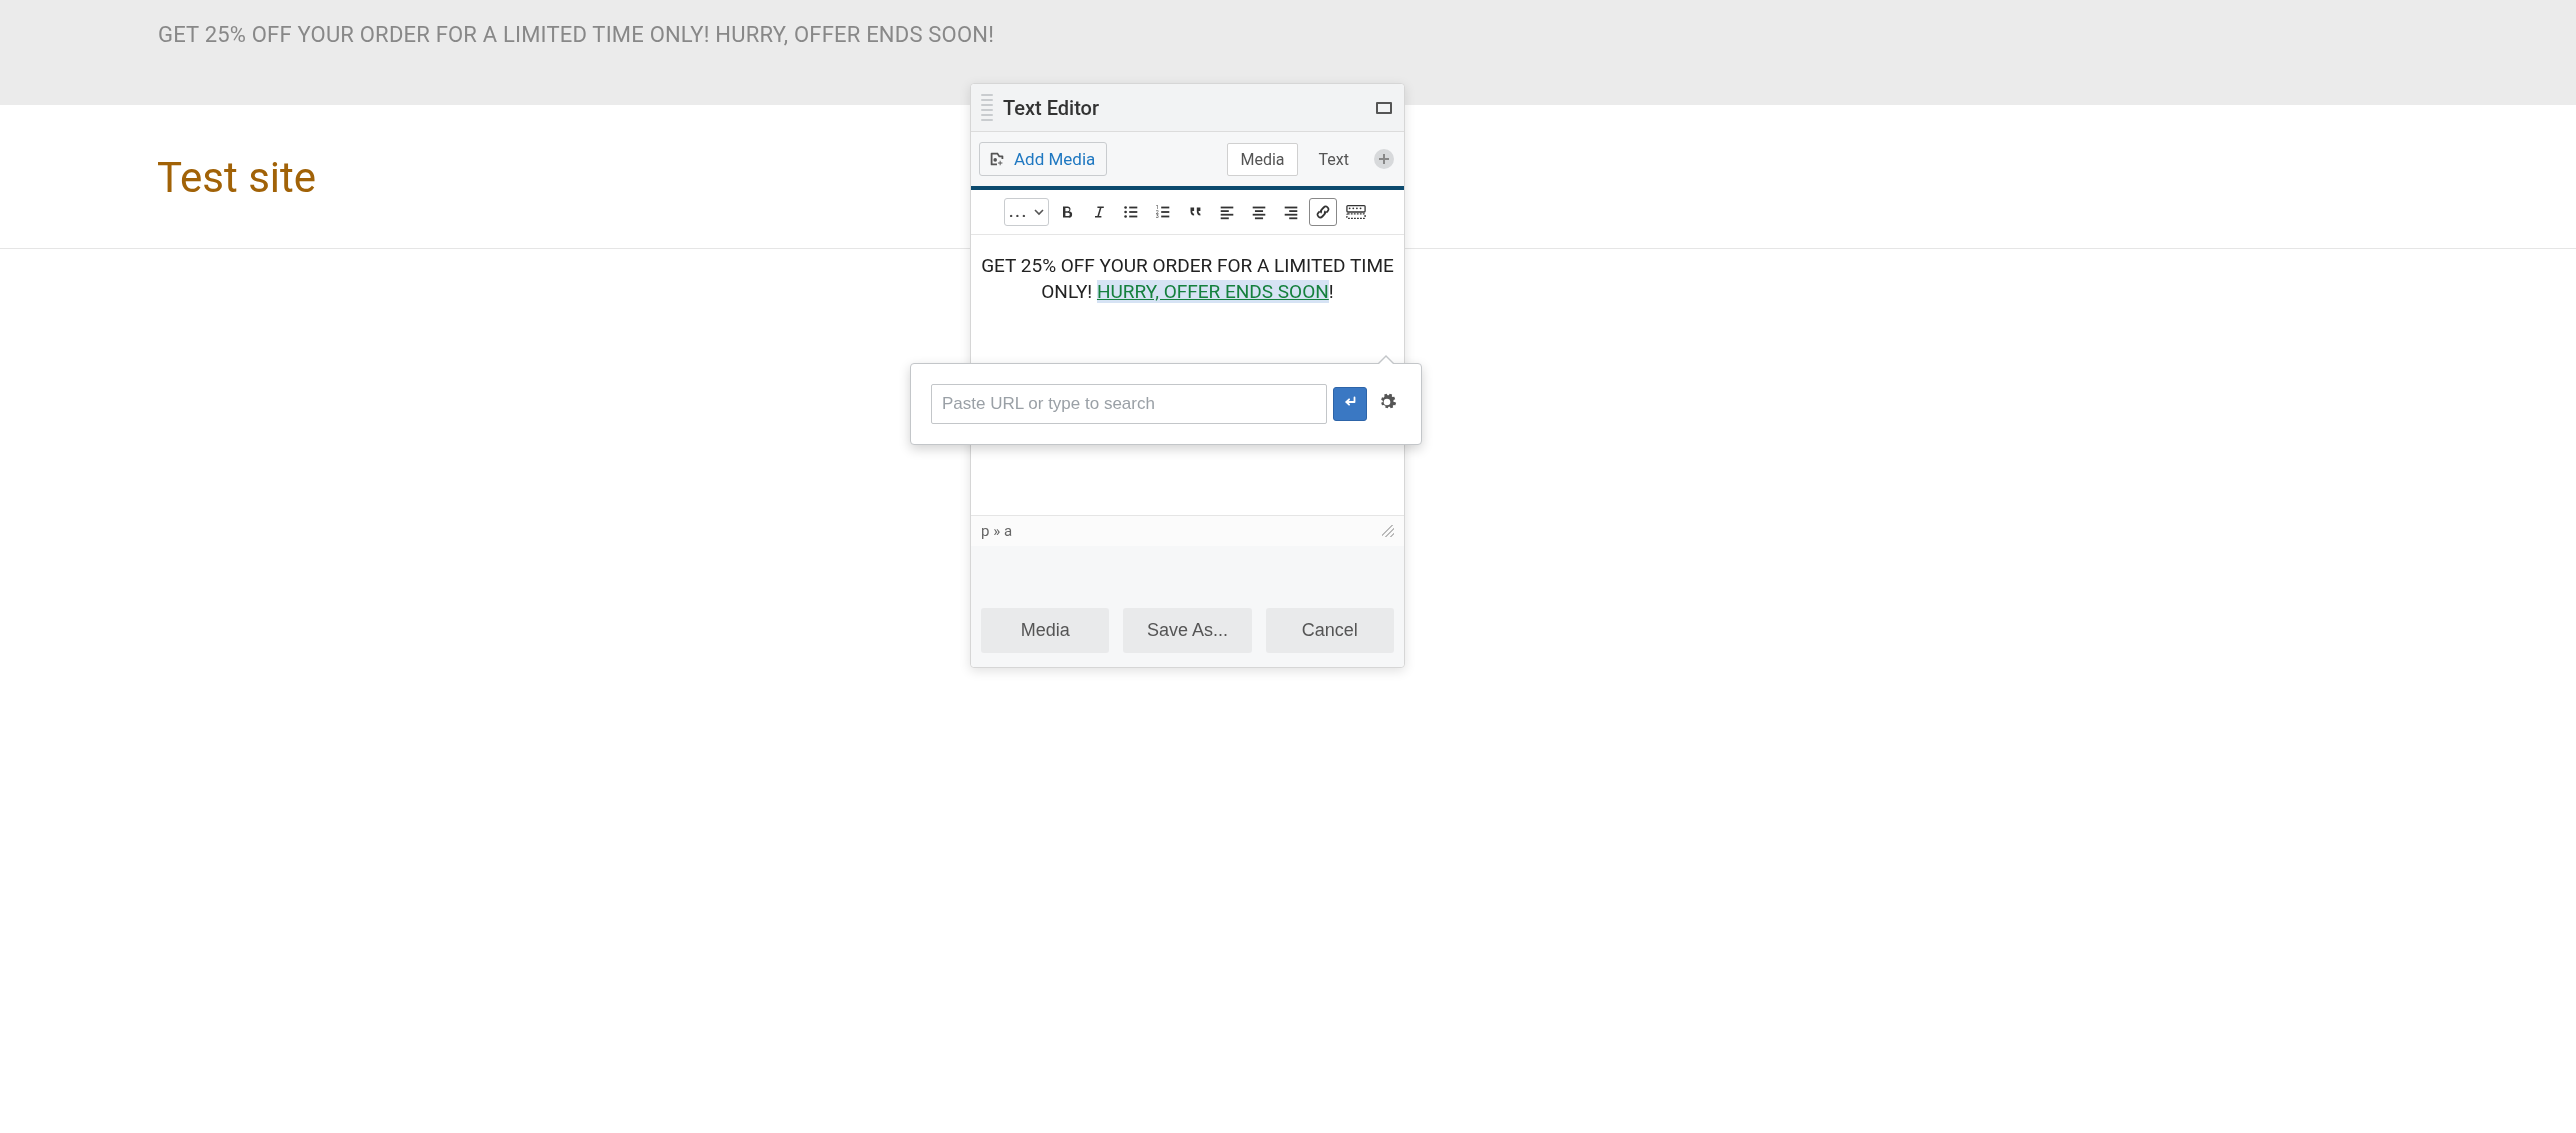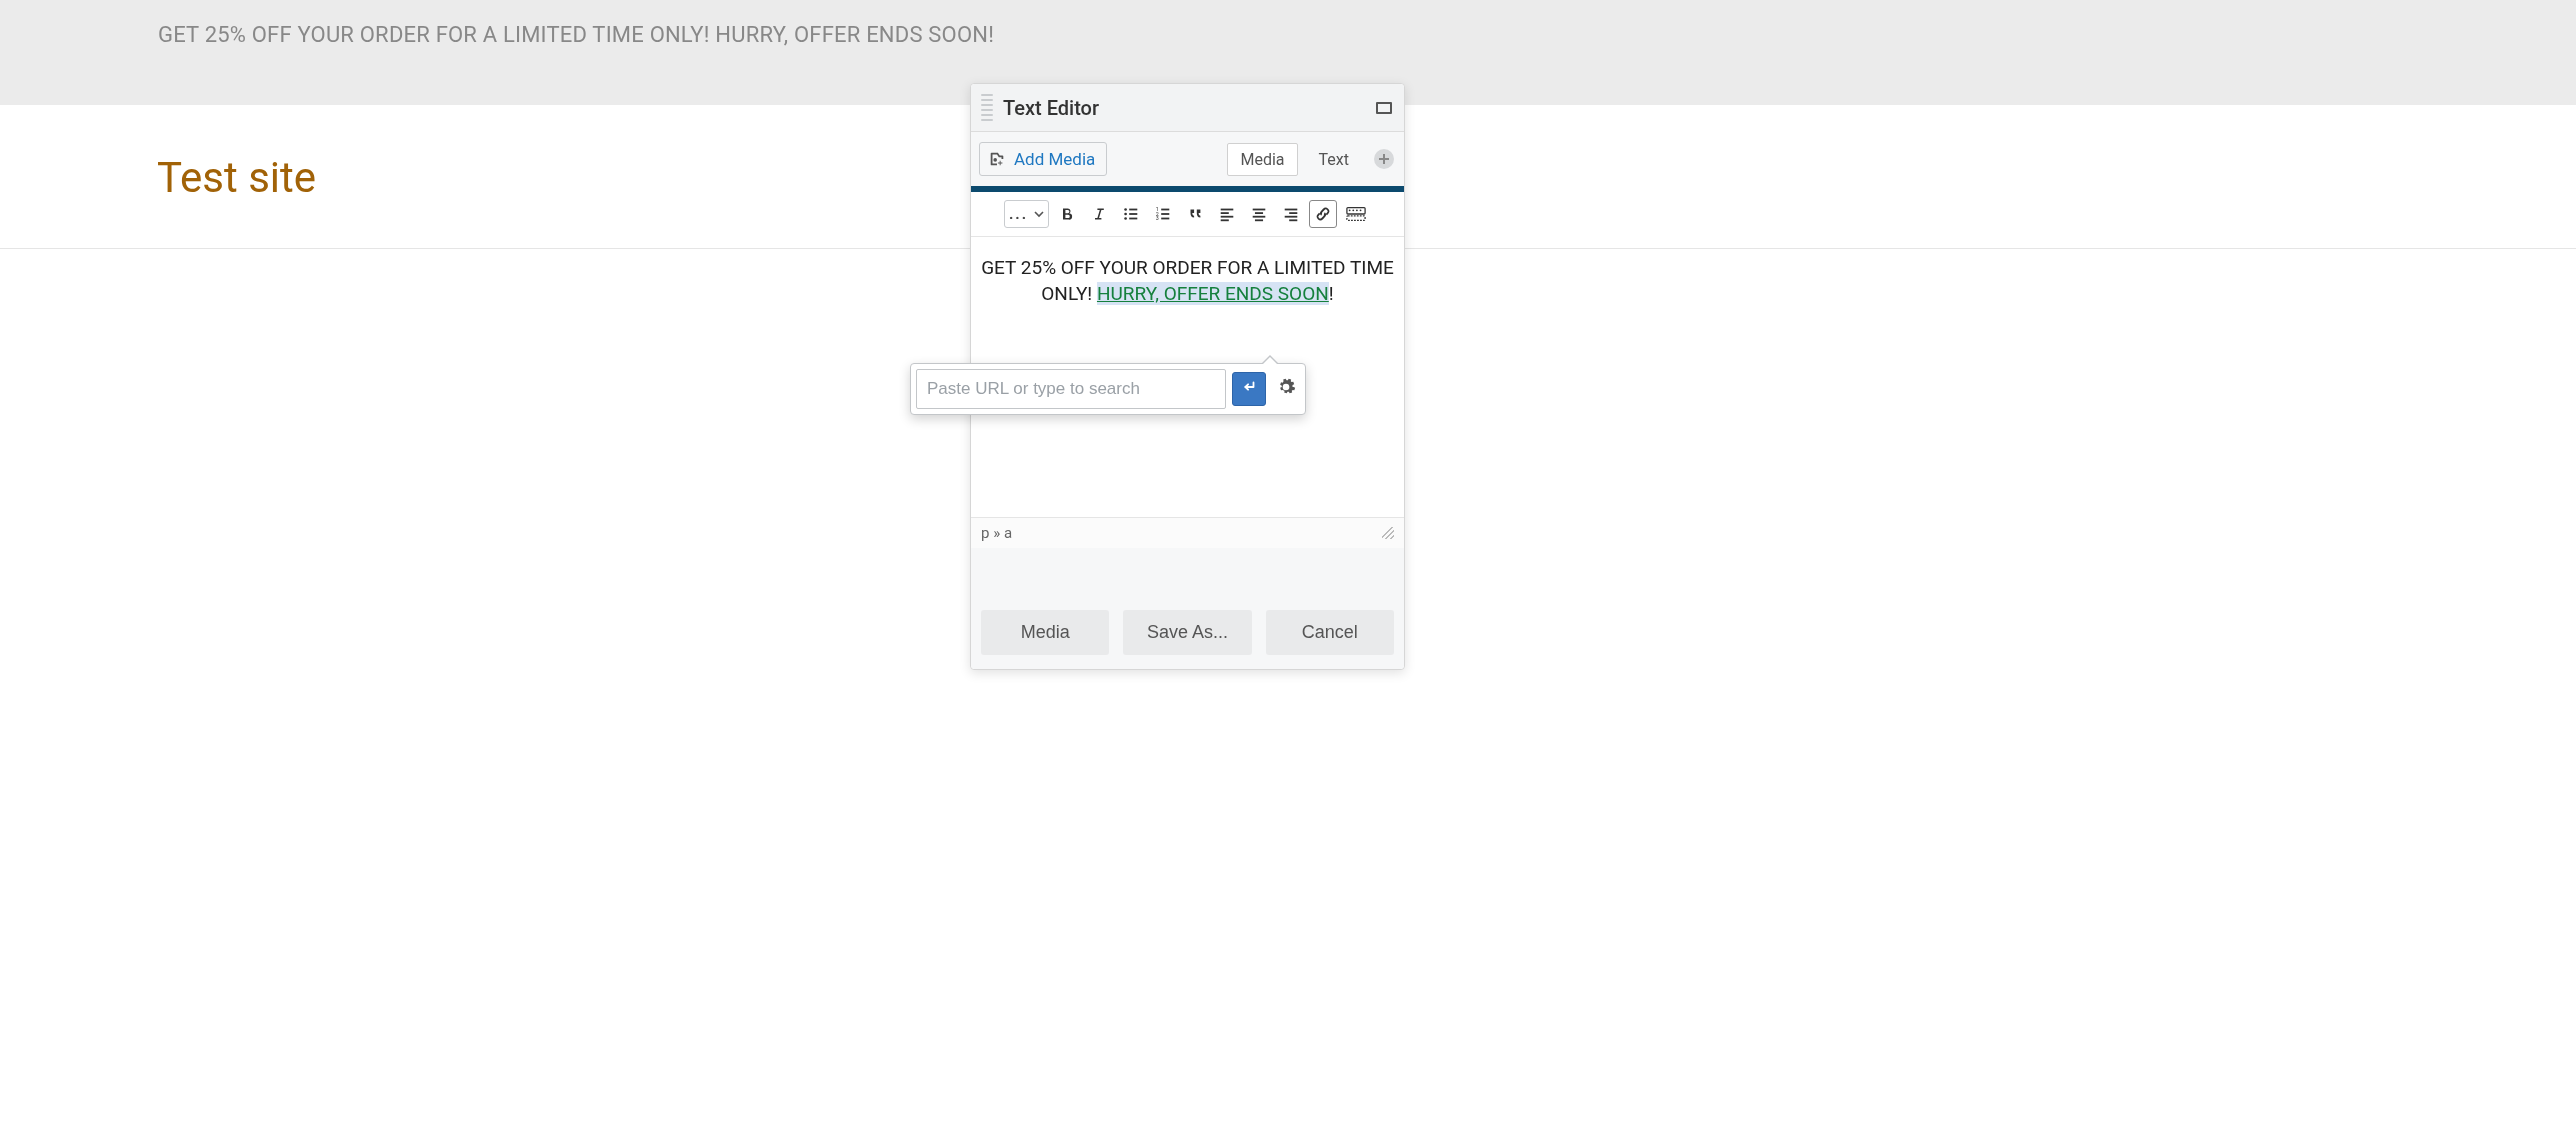--- a/index.html
+++ b/index.html
@@ -96,21 +96,21 @@
   .tab.active {
     background: #fff;
     color: #1f78c1;
   }
 
   .media-row {
     display: flex;
     align-items: center;
     padding: 10px 10px 10px 8px;
     background: #f6f7f8;
-    border-bottom: 6px solid #0c4a6e;
+    border-bottom: 4px solid #0c4a6e;
     gap: 8px;
   }
   .add-media {
     display: inline-flex;
     align-items: center;
     gap: 8px;
     border: 1px solid #c9cccf;
     background: #f6f7f8;
     color: #1f78c1;
     padding: 6px 11px 6px 8px;
@@ -219,28 +219,28 @@
     font-size:18px;
     cursor:pointer;
     font-weight:500;
   }
 
   
   .url-popover {
     position:absolute;
     top: 363px;
     left: 910px;
-    width: 396px;
+    width: 512px;
     background:#fff;
     border:1px solid #c3c6c9;
     border-radius:4px;
     box-shadow: 0 4px 12px rgba(0,0,0,0.18);
     display:flex;
     align-items:center;
-    padding:5px;
+    padding:20px;
     gap:6px;
     z-index: 20;
   }
   .url-popover::before {
     content:"";
     position:absolute;
     top:-9px;
     right:26px;
     width:0; height:0;
     border-left:9px solid transparent;

